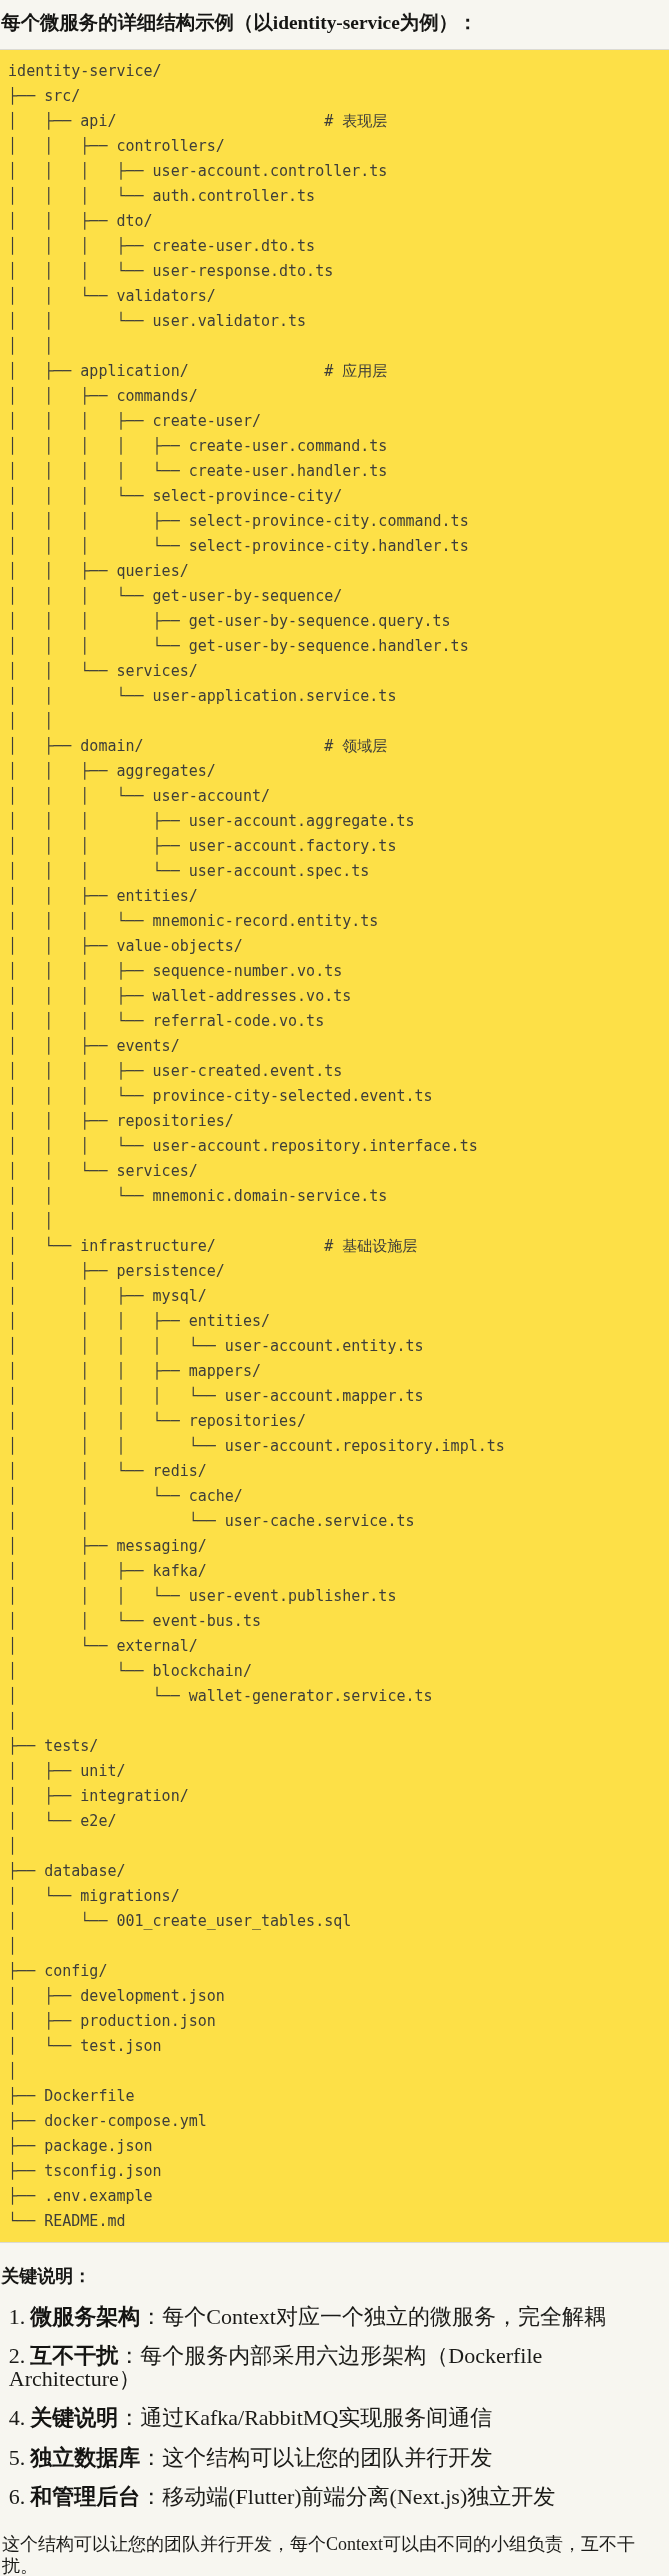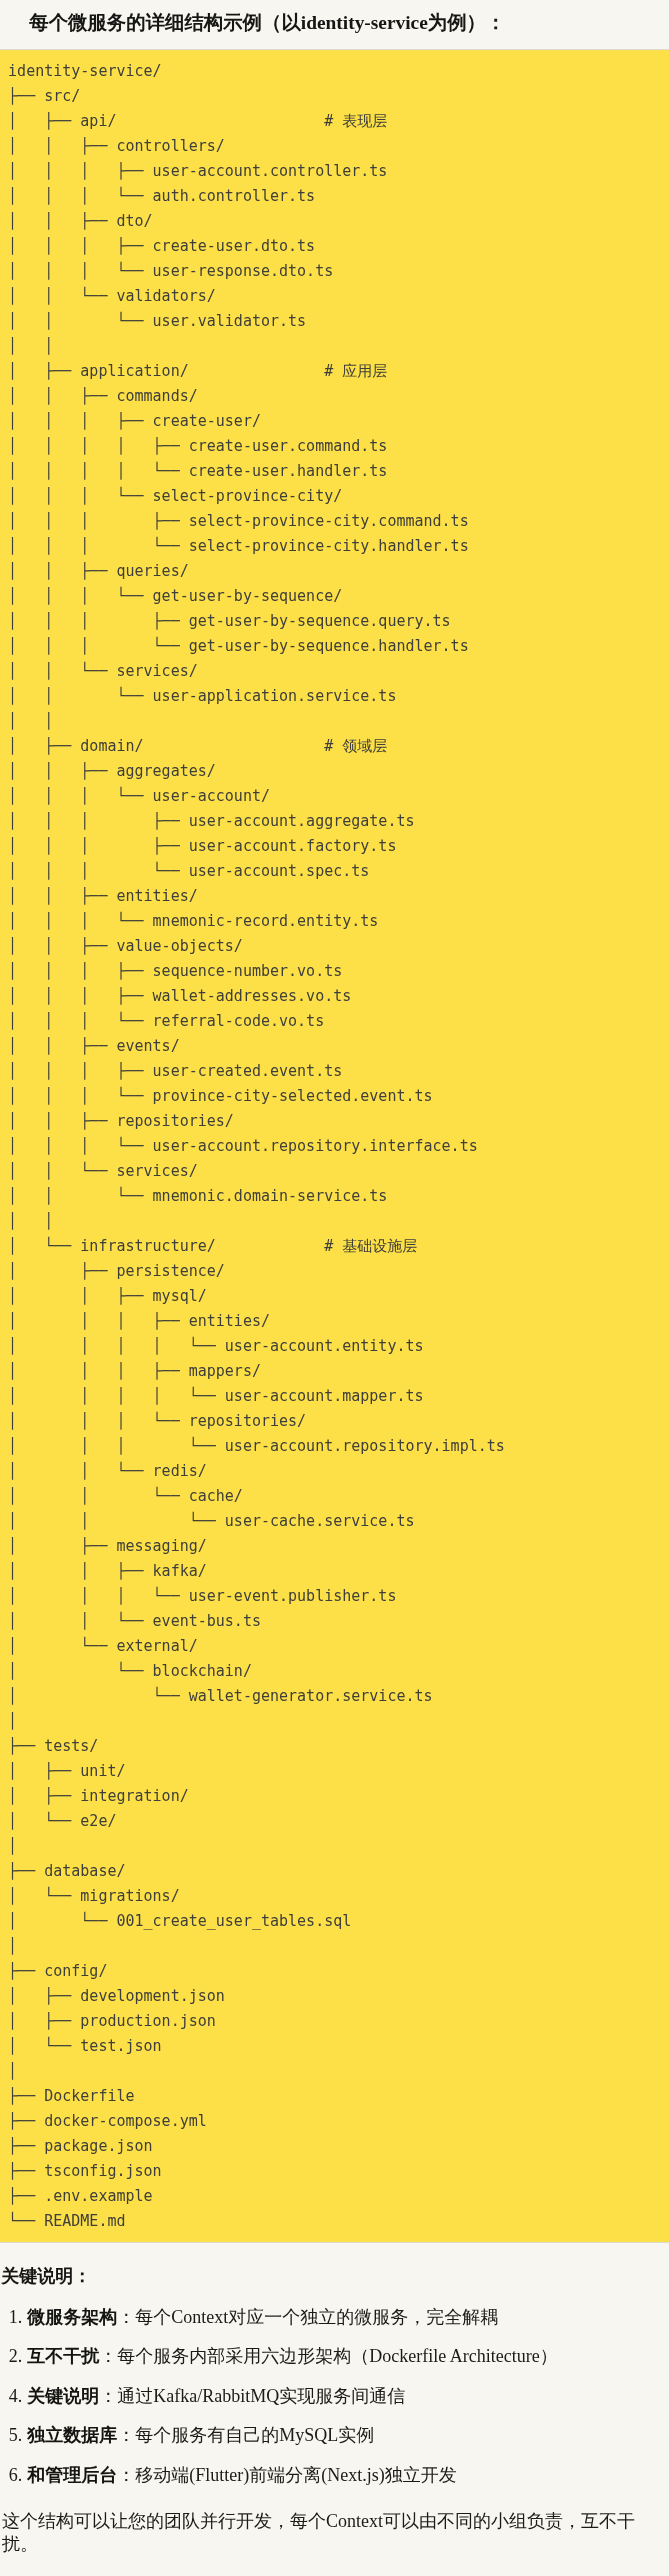--- a/index.html
+++ b/index.html
@@ -10,21 +10,20 @@
     font-family: "Liberation Serif", "DejaVu Serif", serif;
     color: #1b1b18;
   }
   .page { width: 669px; overflow: hidden; }
   .doc-title {
     font-size: 19.4px;
     font-weight: bold;
     line-height: 27.5px;
     margin: 8.8px 1.3px 12.5px 1.3px;
     color: #161614;
-    padding-left: 28px;
   }
   .code-block {
     background: #fde047;
     border-top: 0.6px solid #DBDAD4;
     border-bottom: 0.6px solid #DBDAD4;
     padding: 8.8px 5px 8.8px 8.1px;
   }
   .tree {
     margin: 0;
     font-family: "DejaVu Sans Mono", "Liberation Mono", monospace;
@@ -36,21 +35,21 @@
   .notes {
     padding: 21px 6.3px 16.3px 1.3px;
   }
   .notes-heading {
     font-size: 18px;
     font-weight: bold;
     margin: 0 0 17.5px 0;
     color: #161614;
   }
   .note-item {
-    font-size: 18px;
+    font-size: 22px;
     line-height: 22.5px;
     margin: 0 0 17px 7.5px;
     font-family: Liberation Serif, serif;
   }
   .note-num { display: inline-block; margin-right: 5px; }
   .note-term { font-weight: bold; color: #141412; }
   .closing-paragraph {
     font-size: 18px;
     line-height: 22.5px;
     margin: 24px 0 0 0.6px;
@@ -160,21 +159,21 @@
       <div class="note-item">
         <span class="note-num">1.</span><span class="note-term">微服务架构</span><span class="note-sep">：</span><span class="note-desc">每个Context对应一个独立的微服务，完全解耦</span>
       </div>
       <div class="note-item">
         <span class="note-num">2.</span><span class="note-term">互不干扰</span><span class="note-sep">：</span><span class="note-desc">每个服务内部采用六边形架构（Dockerfile Architecture）</span>
       </div>
       <div class="note-item">
         <span class="note-num">4.</span><span class="note-term">关键说明</span><span class="note-sep">：</span><span class="note-desc">通过Kafka/RabbitMQ实现服务间通信</span>
       </div>
       <div class="note-item">
-        <span class="note-num">5.</span><span class="note-term">独立数据库</span><span class="note-sep">：</span><span class="note-desc">每个服务有自己的MySQL实例</span>
+        <span class="note-num">5.</span><span class="note-term">独立数据库</span><span class="note-sep">：</span><span class="note-desc">这个结构可以让您的团队并行开发</span>
       </div>
       <div class="note-item">
         <span class="note-num">6.</span><span class="note-term">和管理后台</span><span class="note-sep">：</span><span class="note-desc">移动端(Flutter)前端分离(Next.js)独立开发</span>
       </div>
     </div>
 
     <p class="closing-paragraph">这个结构可以让您的团队并行开发，每个Context可以由不同的小组负责，互不干扰。</p>
   </div>
 
 </div>

